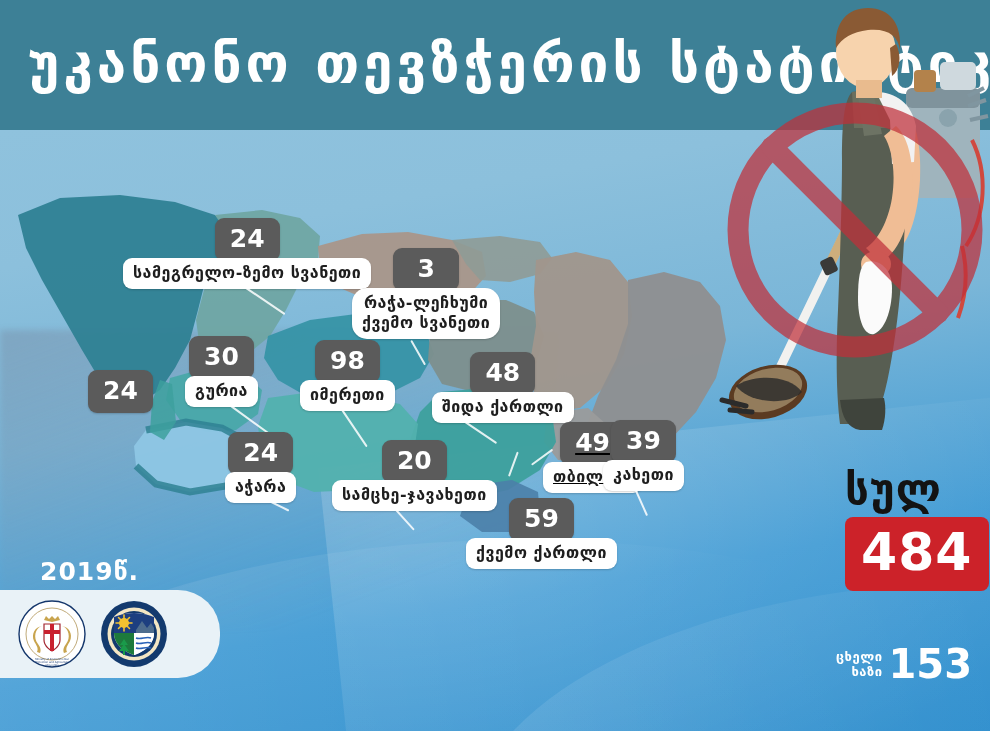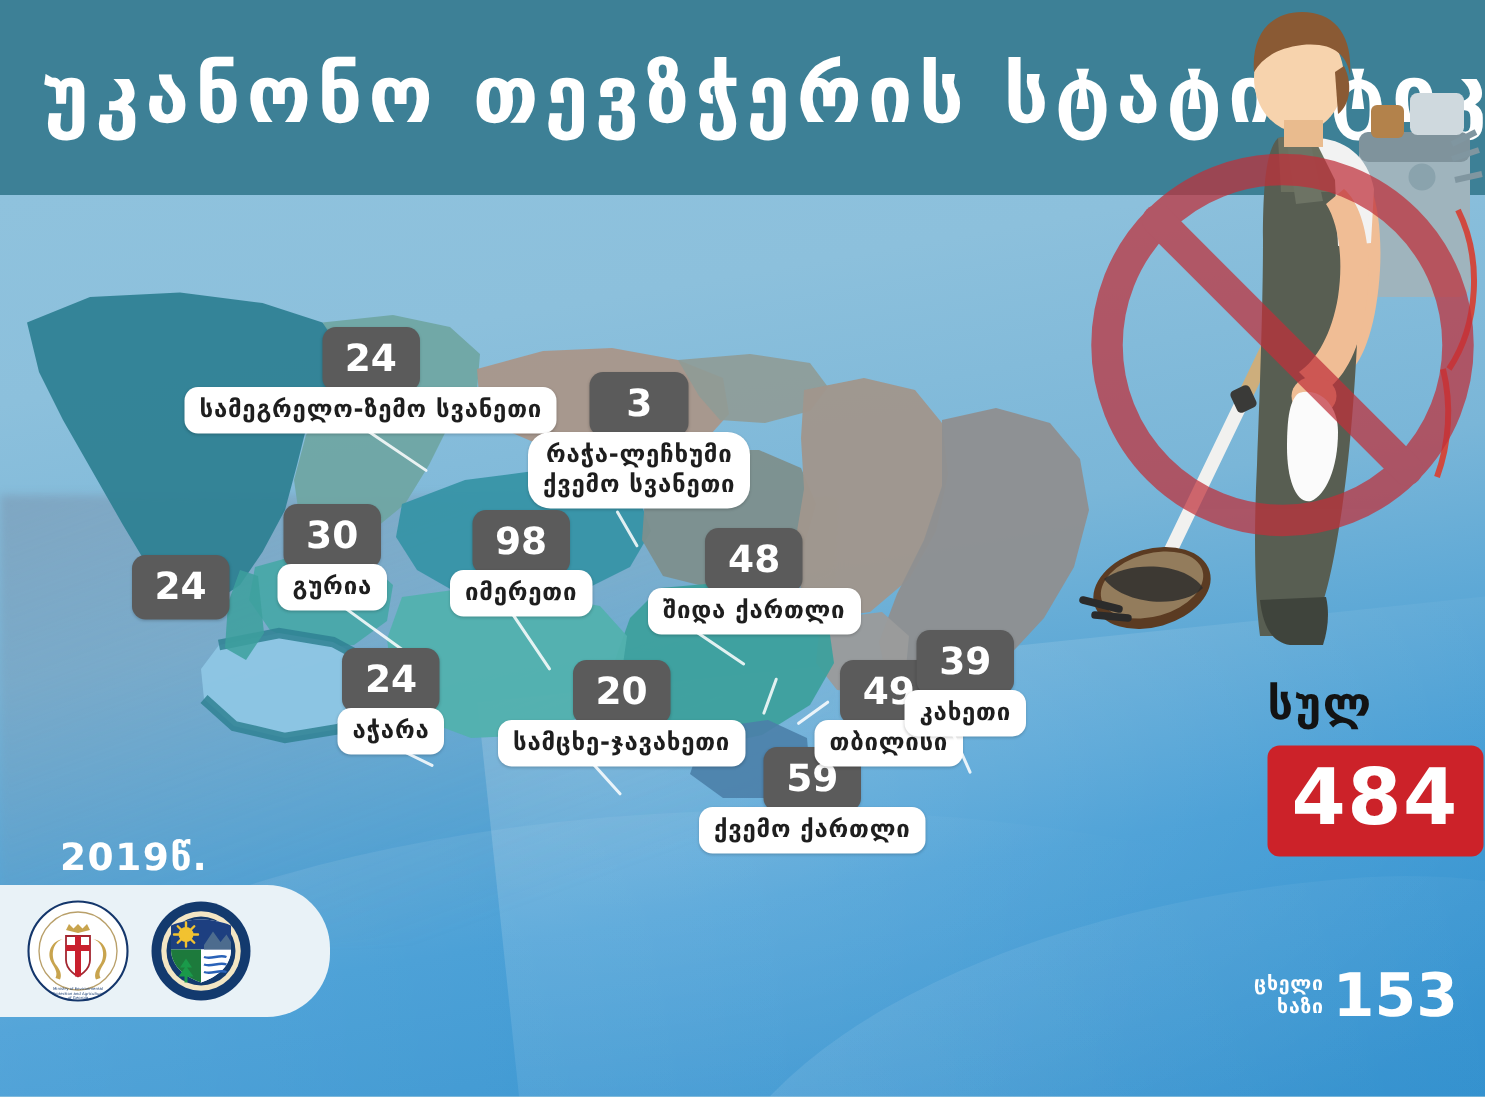--- a/index.html
+++ b/index.html
@@ -65,21 +65,21 @@
   .r-stack{display:flex;flex-direction:column;align-items:center;}
   .leader{position:absolute;background:#ffffff;opacity:.85;height:2px;transform-origin:0 0;border-radius:2px;}
 
   
   .illus{position:absolute;left:700px;top:0px;width:290px;height:440px;}
   .illus svg{display:block;}
 
   
   .total-block{position:absolute;left:845px;top:448px;text-align:left;}
   .total-label{
-    font-size:30px;font-weight:700;color:#131313;line-height:44px;letter-spacing:1px;
+    font-size:42px;font-weight:700;color:#131313;line-height:44px;letter-spacing:1px;margin-top:20px;
   }
   .total-value{
     margin-top:5px;background:#cc2229;color:#ffffff;border-radius:8px;
     font-size:52px;font-weight:700;line-height:1;padding:9px 16px 13px;
     display:inline-block;letter-spacing:1px;
   }
 
   
   .hotline{position:absolute;left:836px;top:645px;display:flex;align-items:center;gap:6px;color:#fff;}
   .hotline-label{font-size:13px;font-weight:700;line-height:15px;text-align:right;letter-spacing:.5px;}
@@ -220,21 +220,21 @@
   </div>
 
   <div class="region" style="left:466px;top:498px;">
     <div class="r-stack">
       <div class="num-badge">59</div>
       <div class="name-pill" style="margin-top:-3px;">ქვემო ქართლი</div>
     </div>
     <div class="leader" style="left:42px;top:-22px;width:26px;transform:rotate(-70deg);"></div>
   </div>
 
-  <div class="region" style="left:543px;top:440px;">
+  <div class="region" style="left:543px;top:422px;text-decoration:underline;">
     <div class="r-stack">
       <div class="num-badge">49</div>
       <div class="name-pill" style="margin-top:-3px;">თბილისი</div>
     </div>
     <div class="leader" style="left:-12px;top:42px;width:26px;transform:rotate(-36deg);"></div>
   </div>
 
   <div class="region" style="left:603px;top:420px;">
     <div class="r-stack">
       <div class="num-badge">39</div>

